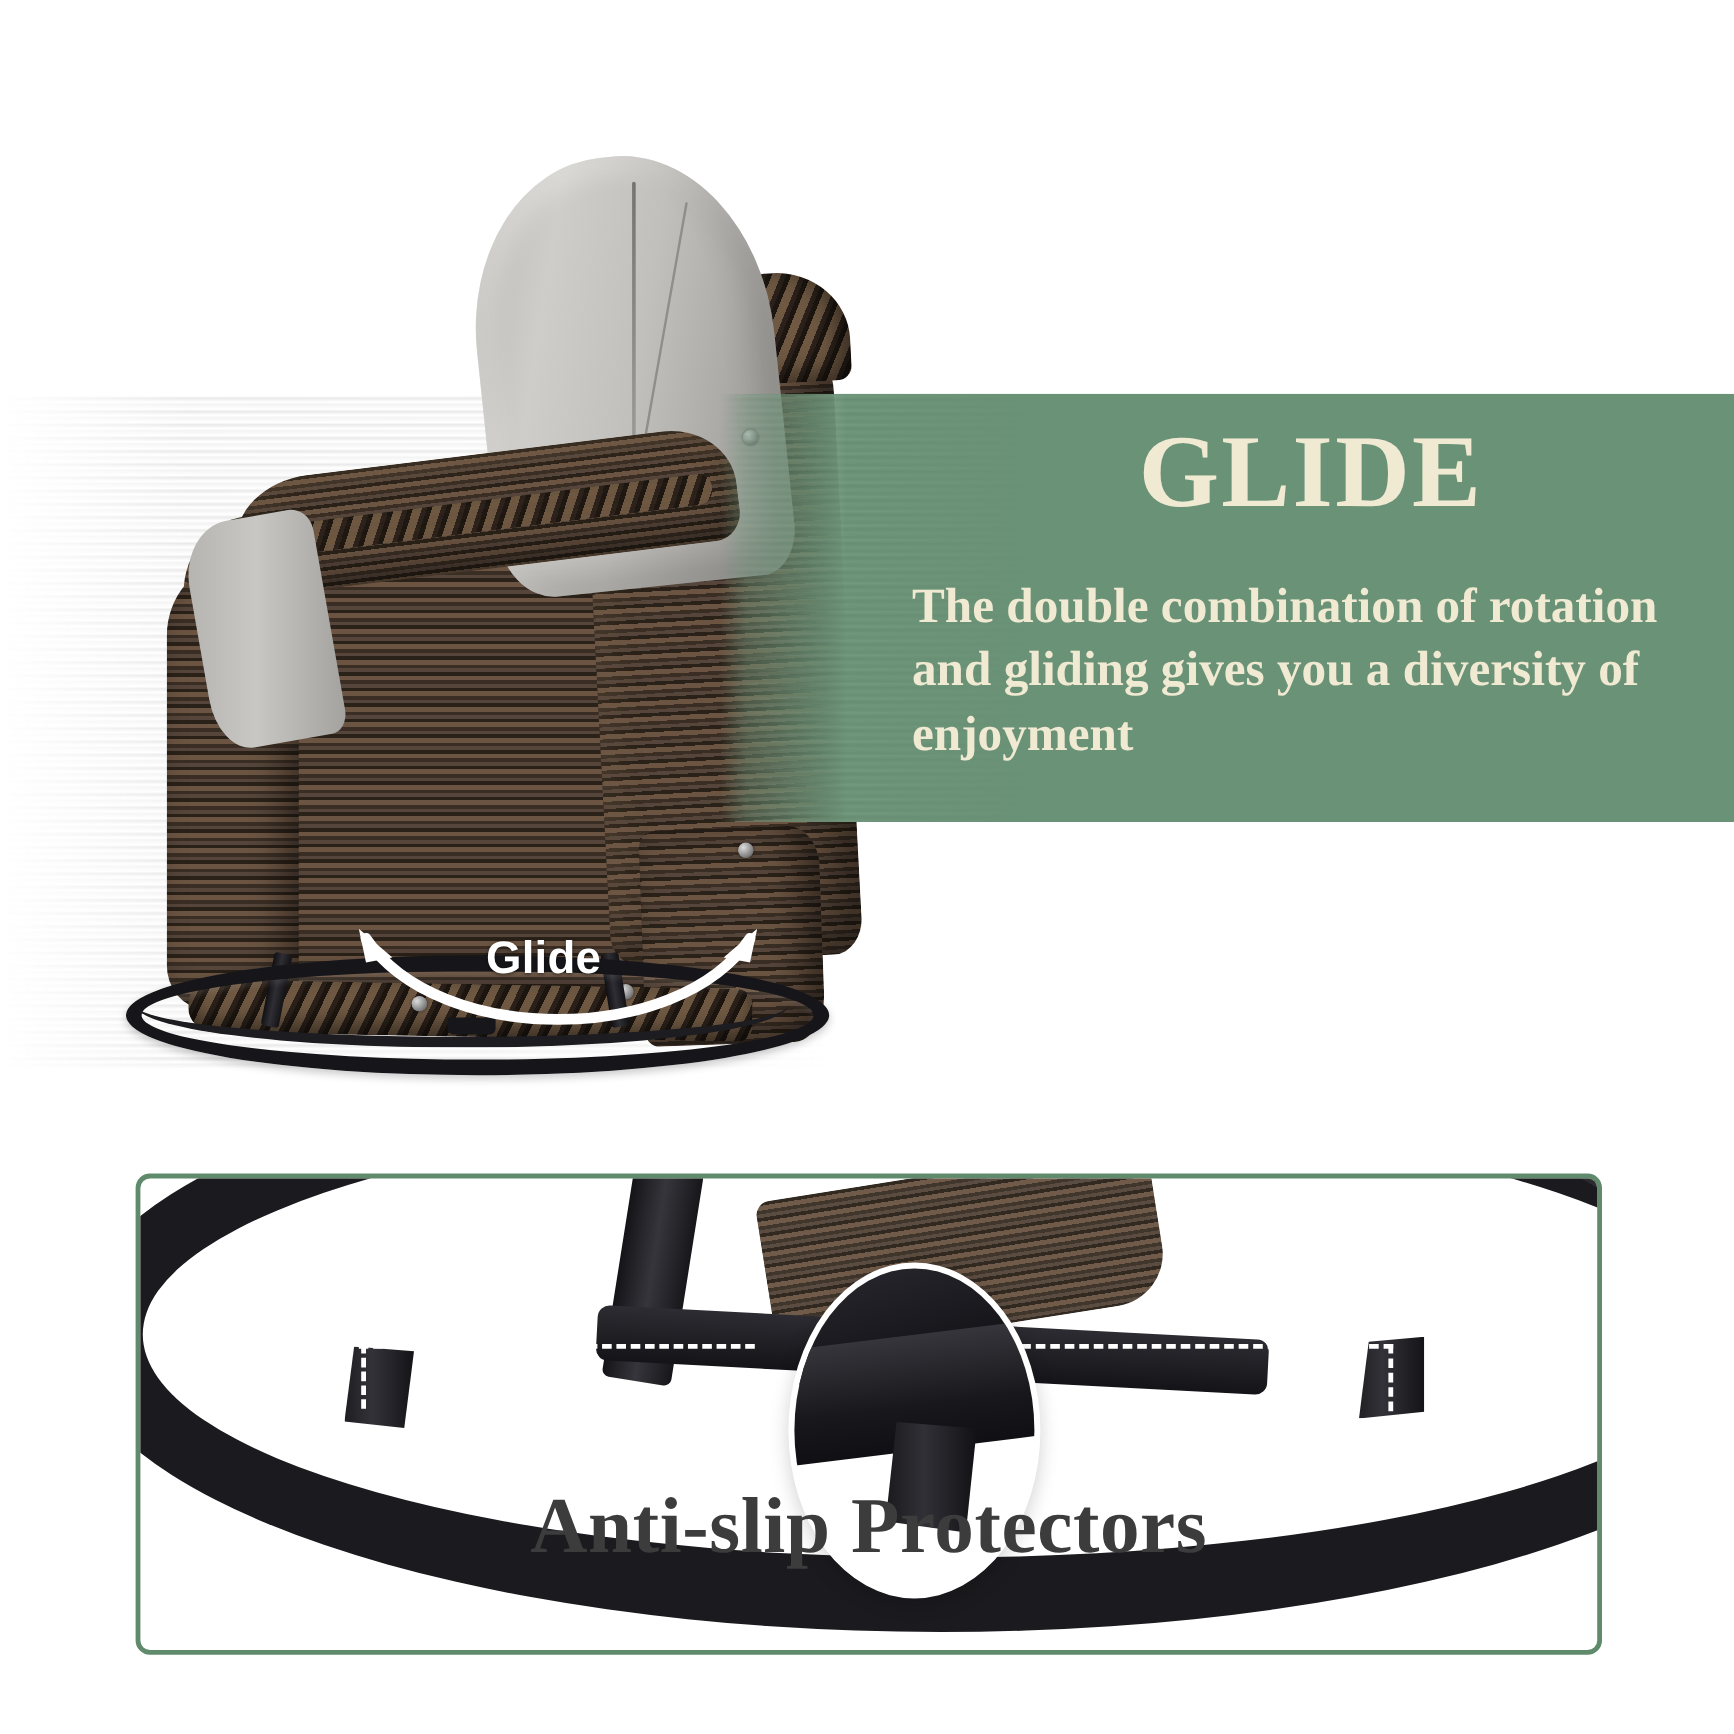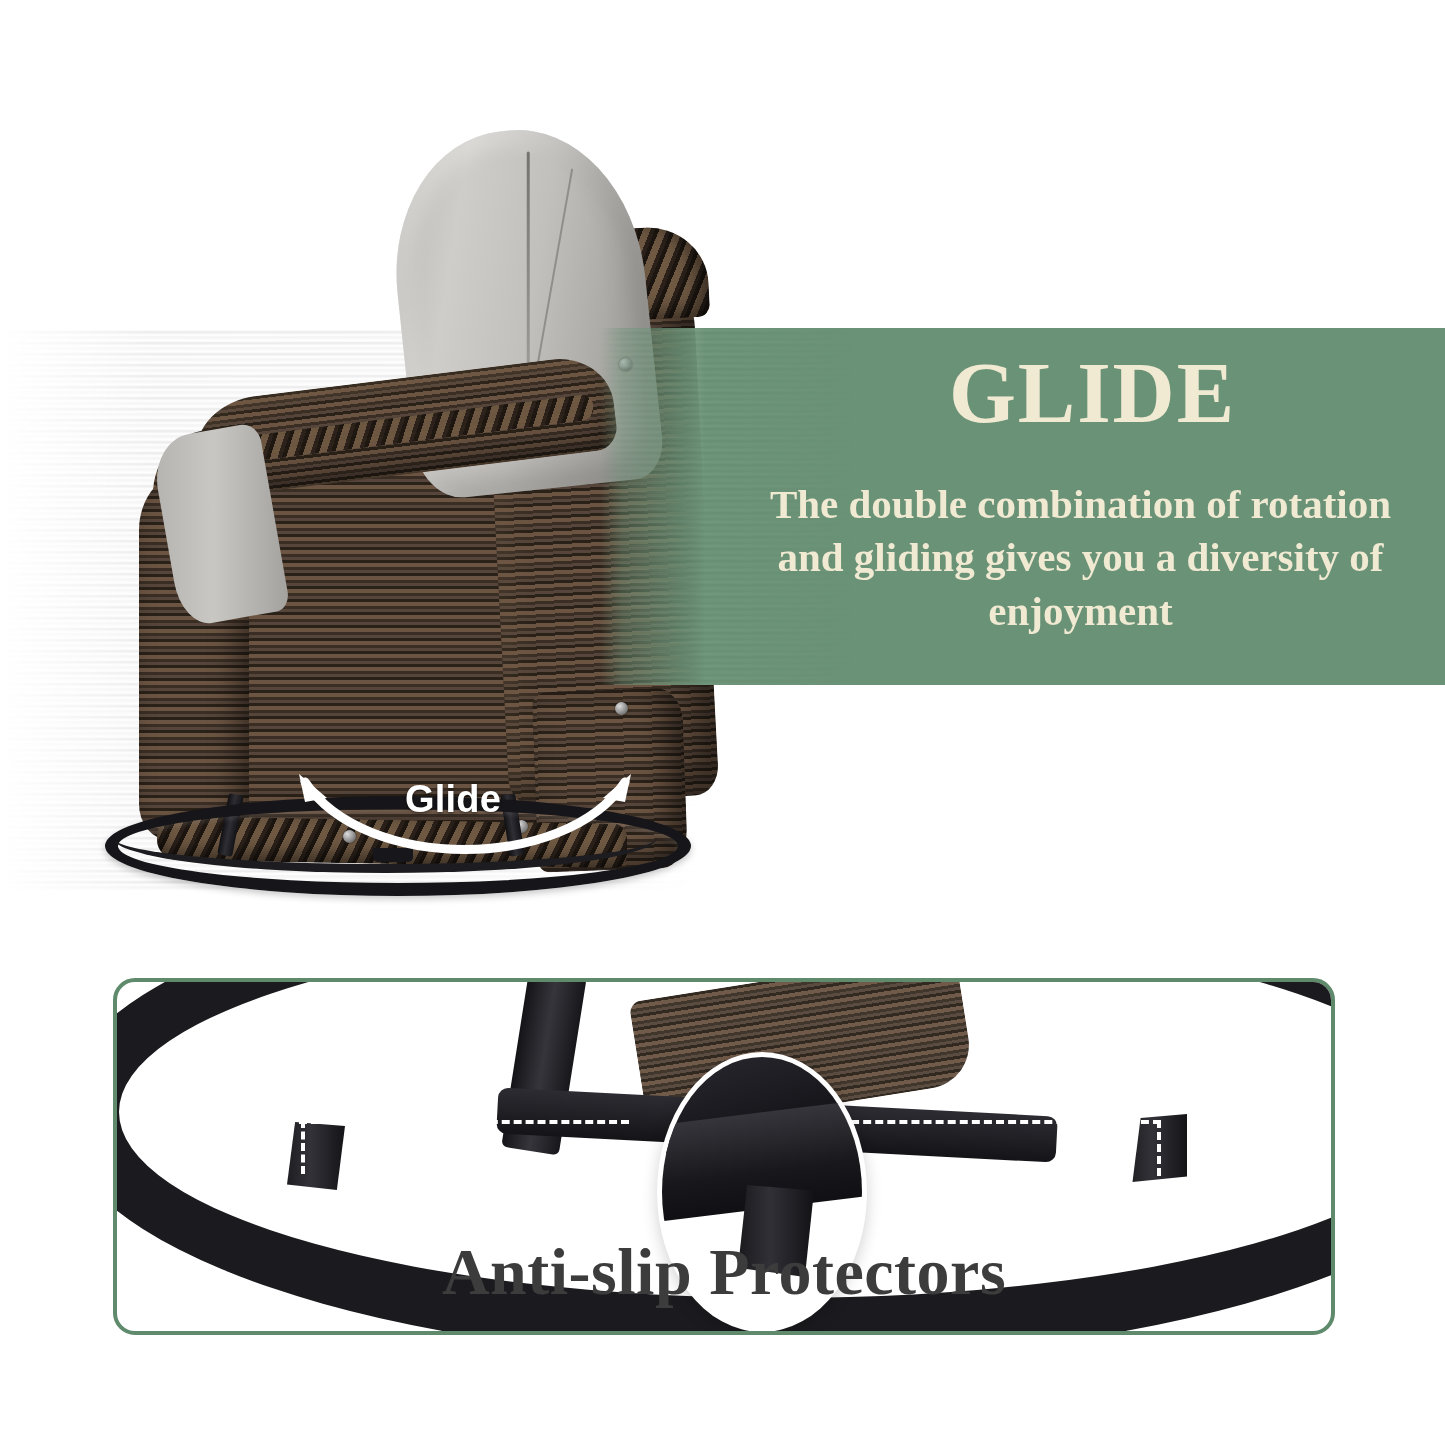--- a/index.html
+++ b/index.html
@@ -271,37 +271,37 @@
     font-weight: bold;
     font-size: 86px;
     line-height: 1;
     color: #f1ead3;
     letter-spacing: 2px;
   }
   #green-body-text {
     position: absolute;
     left: 0; top: 150px;
     width: 845px;
-    text-align: center;
+    text-align: left;
     padding: 0 44px 0 160px;
     box-sizing: border-box;
     font-family: "Liberation Serif", serif;
     font-weight: bold;
     font-size: 41px;
     line-height: 1.30;
     color: #f1ead3;
   }
 
   
   #bottom-panel {
     position: absolute;
     left: 113px; top: 978px;
-    width: 1222px; height: 357px;
+    width: 1222px; height: 401px;
     border: 4px solid #5f8a6c;
-    border-radius: 22px;
+    border-radius: 12px;
     background: #ffffff;
     box-sizing: border-box;
     overflow: hidden;
   }
 
   
   #base-photo {
     position: absolute;
     left: 0; top: 0;
     width: 1214px; height: 250px;

